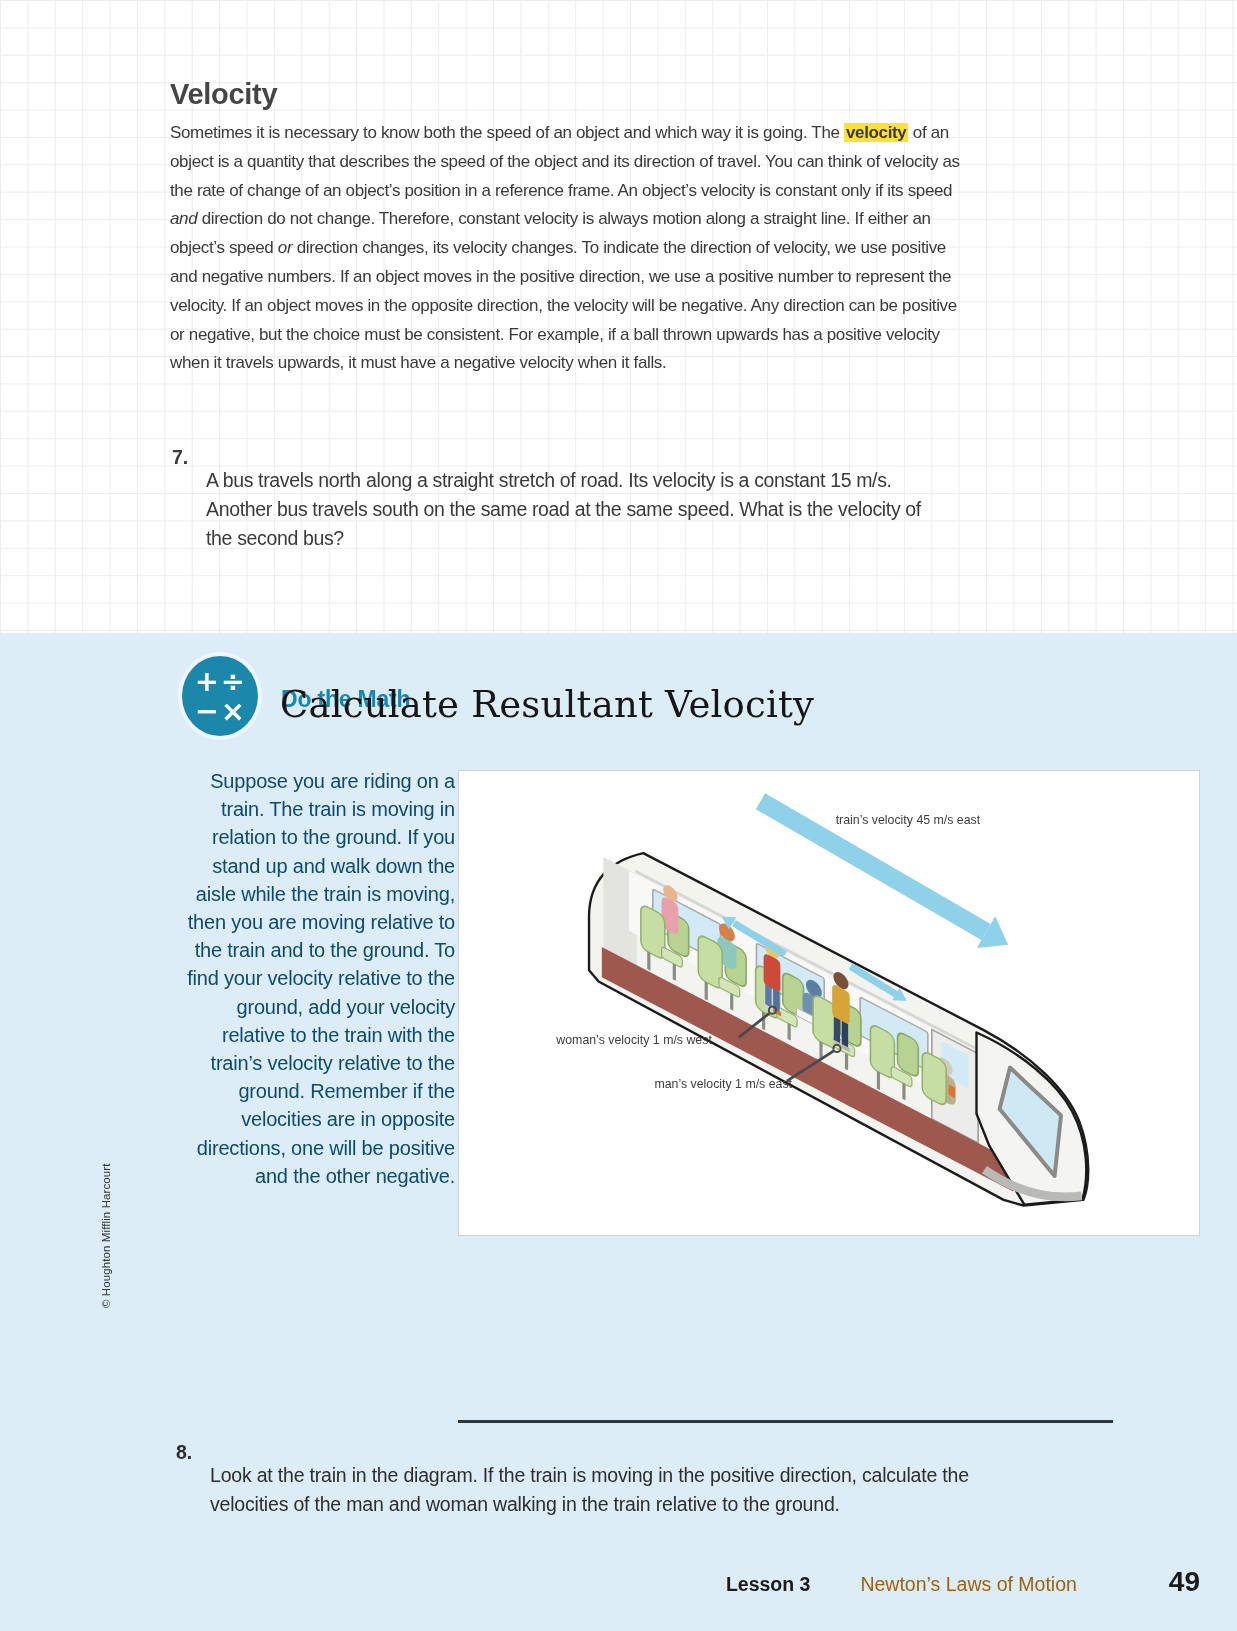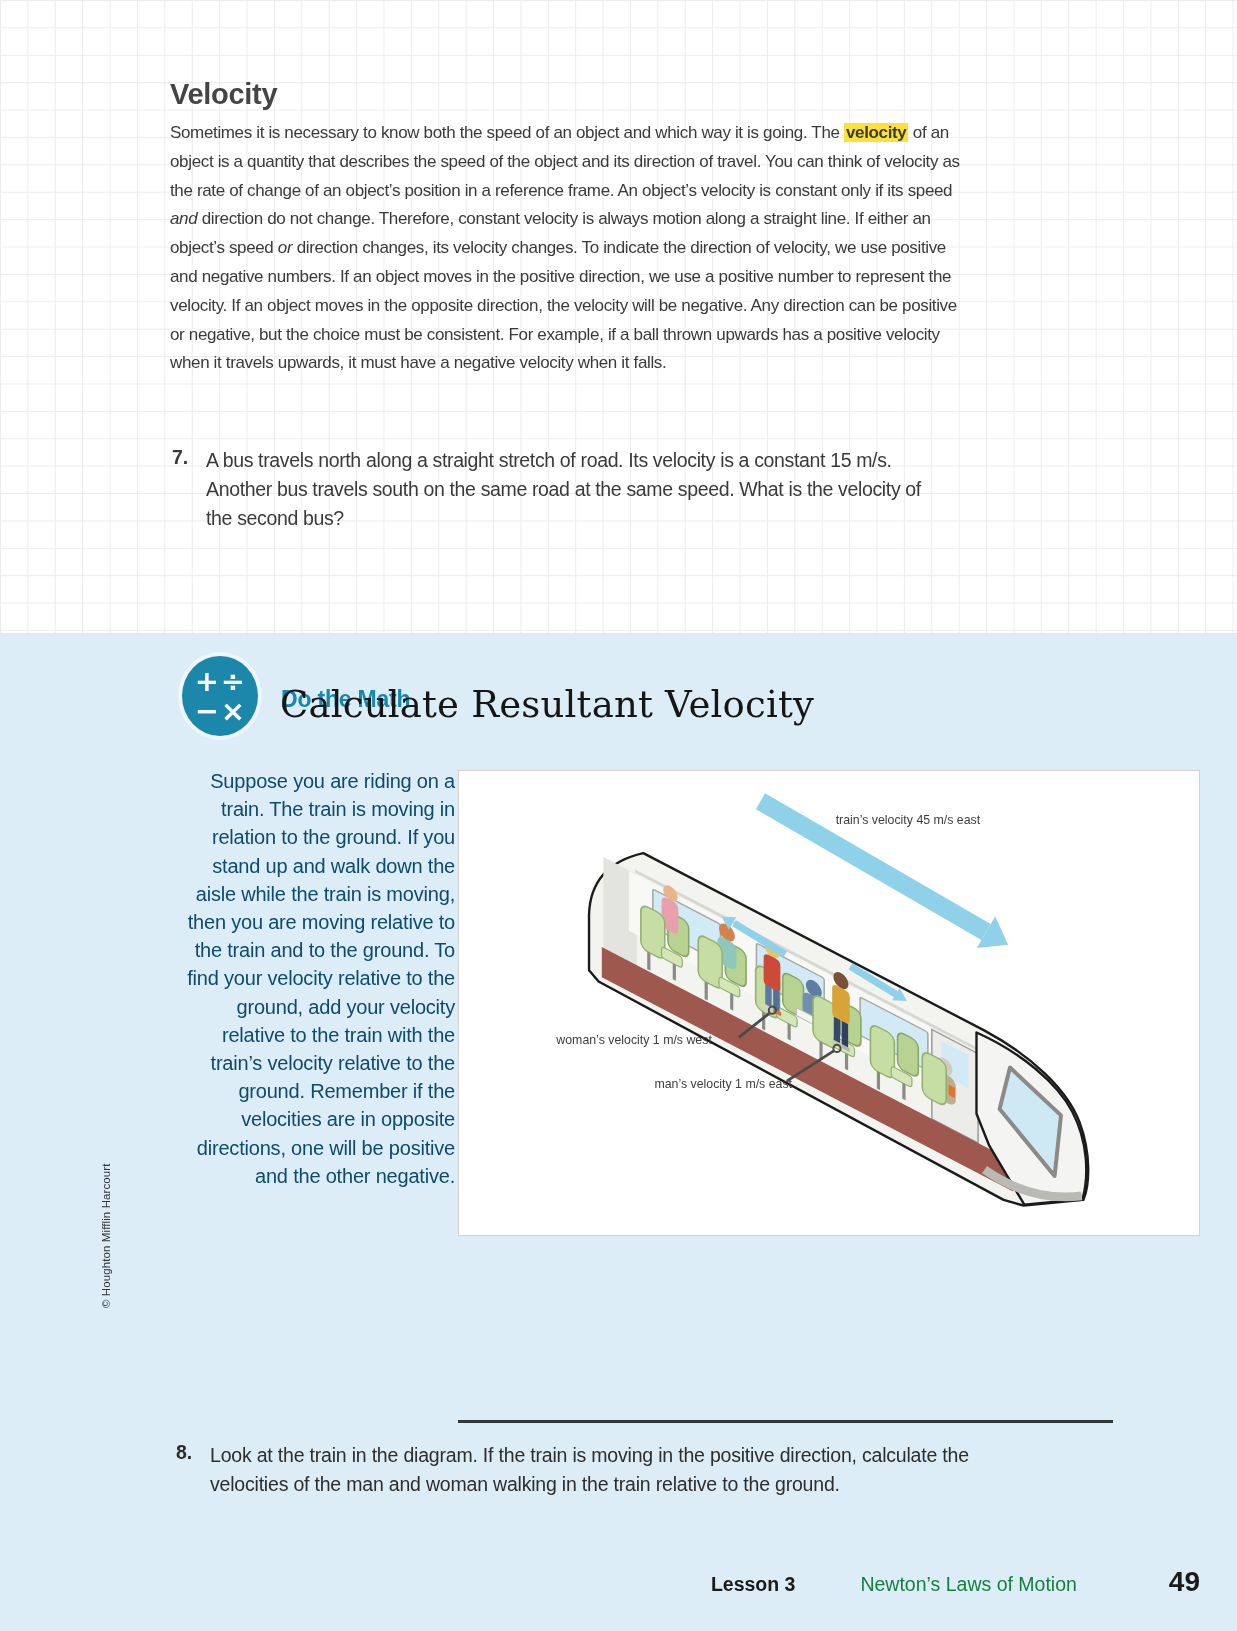--- a/index.html
+++ b/index.html
@@ -30,21 +30,21 @@
     position:absolute; left:170px; top:119px; width:795px;
     font-size:17px; line-height:28.8px; color:#3a3a3a; letter-spacing:-0.35px;
   }
   .seg-highlight{ background:#ffe135; font-weight:700; padding:0 2px; }
   .seg-italic{ font-style:italic; }
 
   .question{ position:absolute; color:#3a3a3a; }
   .q7{ left:172px; top:446px; width:775px; }
   .q8{ left:176px; top:1441px; width:810px; color:#2d2d2d;}
   .q-num{ position:absolute; left:0; top:0; font-weight:700; font-size:19.5px; }
-  .q-text{ margin-left:34px; font-size:19.5px; line-height:28.8px; letter-spacing:-0.35px; }
+  .q-text{ margin-left:34px; font-size:19.5px; line-height:28.8px; letter-spacing:-0.35px;margin-top:20px; }
   .q8 .q-text{ letter-spacing:-0.2px; }
 
   
   .dtm-icon{
     position:absolute; left:178px; top:652px; width:84px; height:88px;
     background:#1b87aa; border:4px solid #eef6fb; border-radius:50%;
     display:grid; grid-template-columns:1fr 1fr; place-items:center;
     padding:10px 12px;
   }
   .dtm-icon span{
@@ -80,21 +80,21 @@
     position:absolute; left:458px; top:1420px; width:655px; height:2.5px;
     background:#2e373c;
   }
 
   
   .footer{
     position:absolute; right:37px; top:1566px;
     display:flex; align-items:baseline; color:#1a1a1a;gap:46px;
   }
   .footer .lesson-label{ font-size:19.5px; font-weight:700; }
-  .footer .lesson-title{ font-size:19.5px; font-weight:400; margin-left:19px; color:#15803d; }
+  .footer .lesson-title{ font-size:19.5px; font-weight:400; margin-left:4px; color:#a16207; }
   .footer .page-num{ font-size:28px; font-weight:700; margin-left:46px; }
 
   .copyright{
     position:absolute; left:100px; top:1308px; width:170px;
     transform:rotate(-90deg); transform-origin:0 0;
     font-size:11.5px; color:#333; letter-spacing:0.1px; white-space:nowrap;
   }
 </style>
 </head>
 <body>

